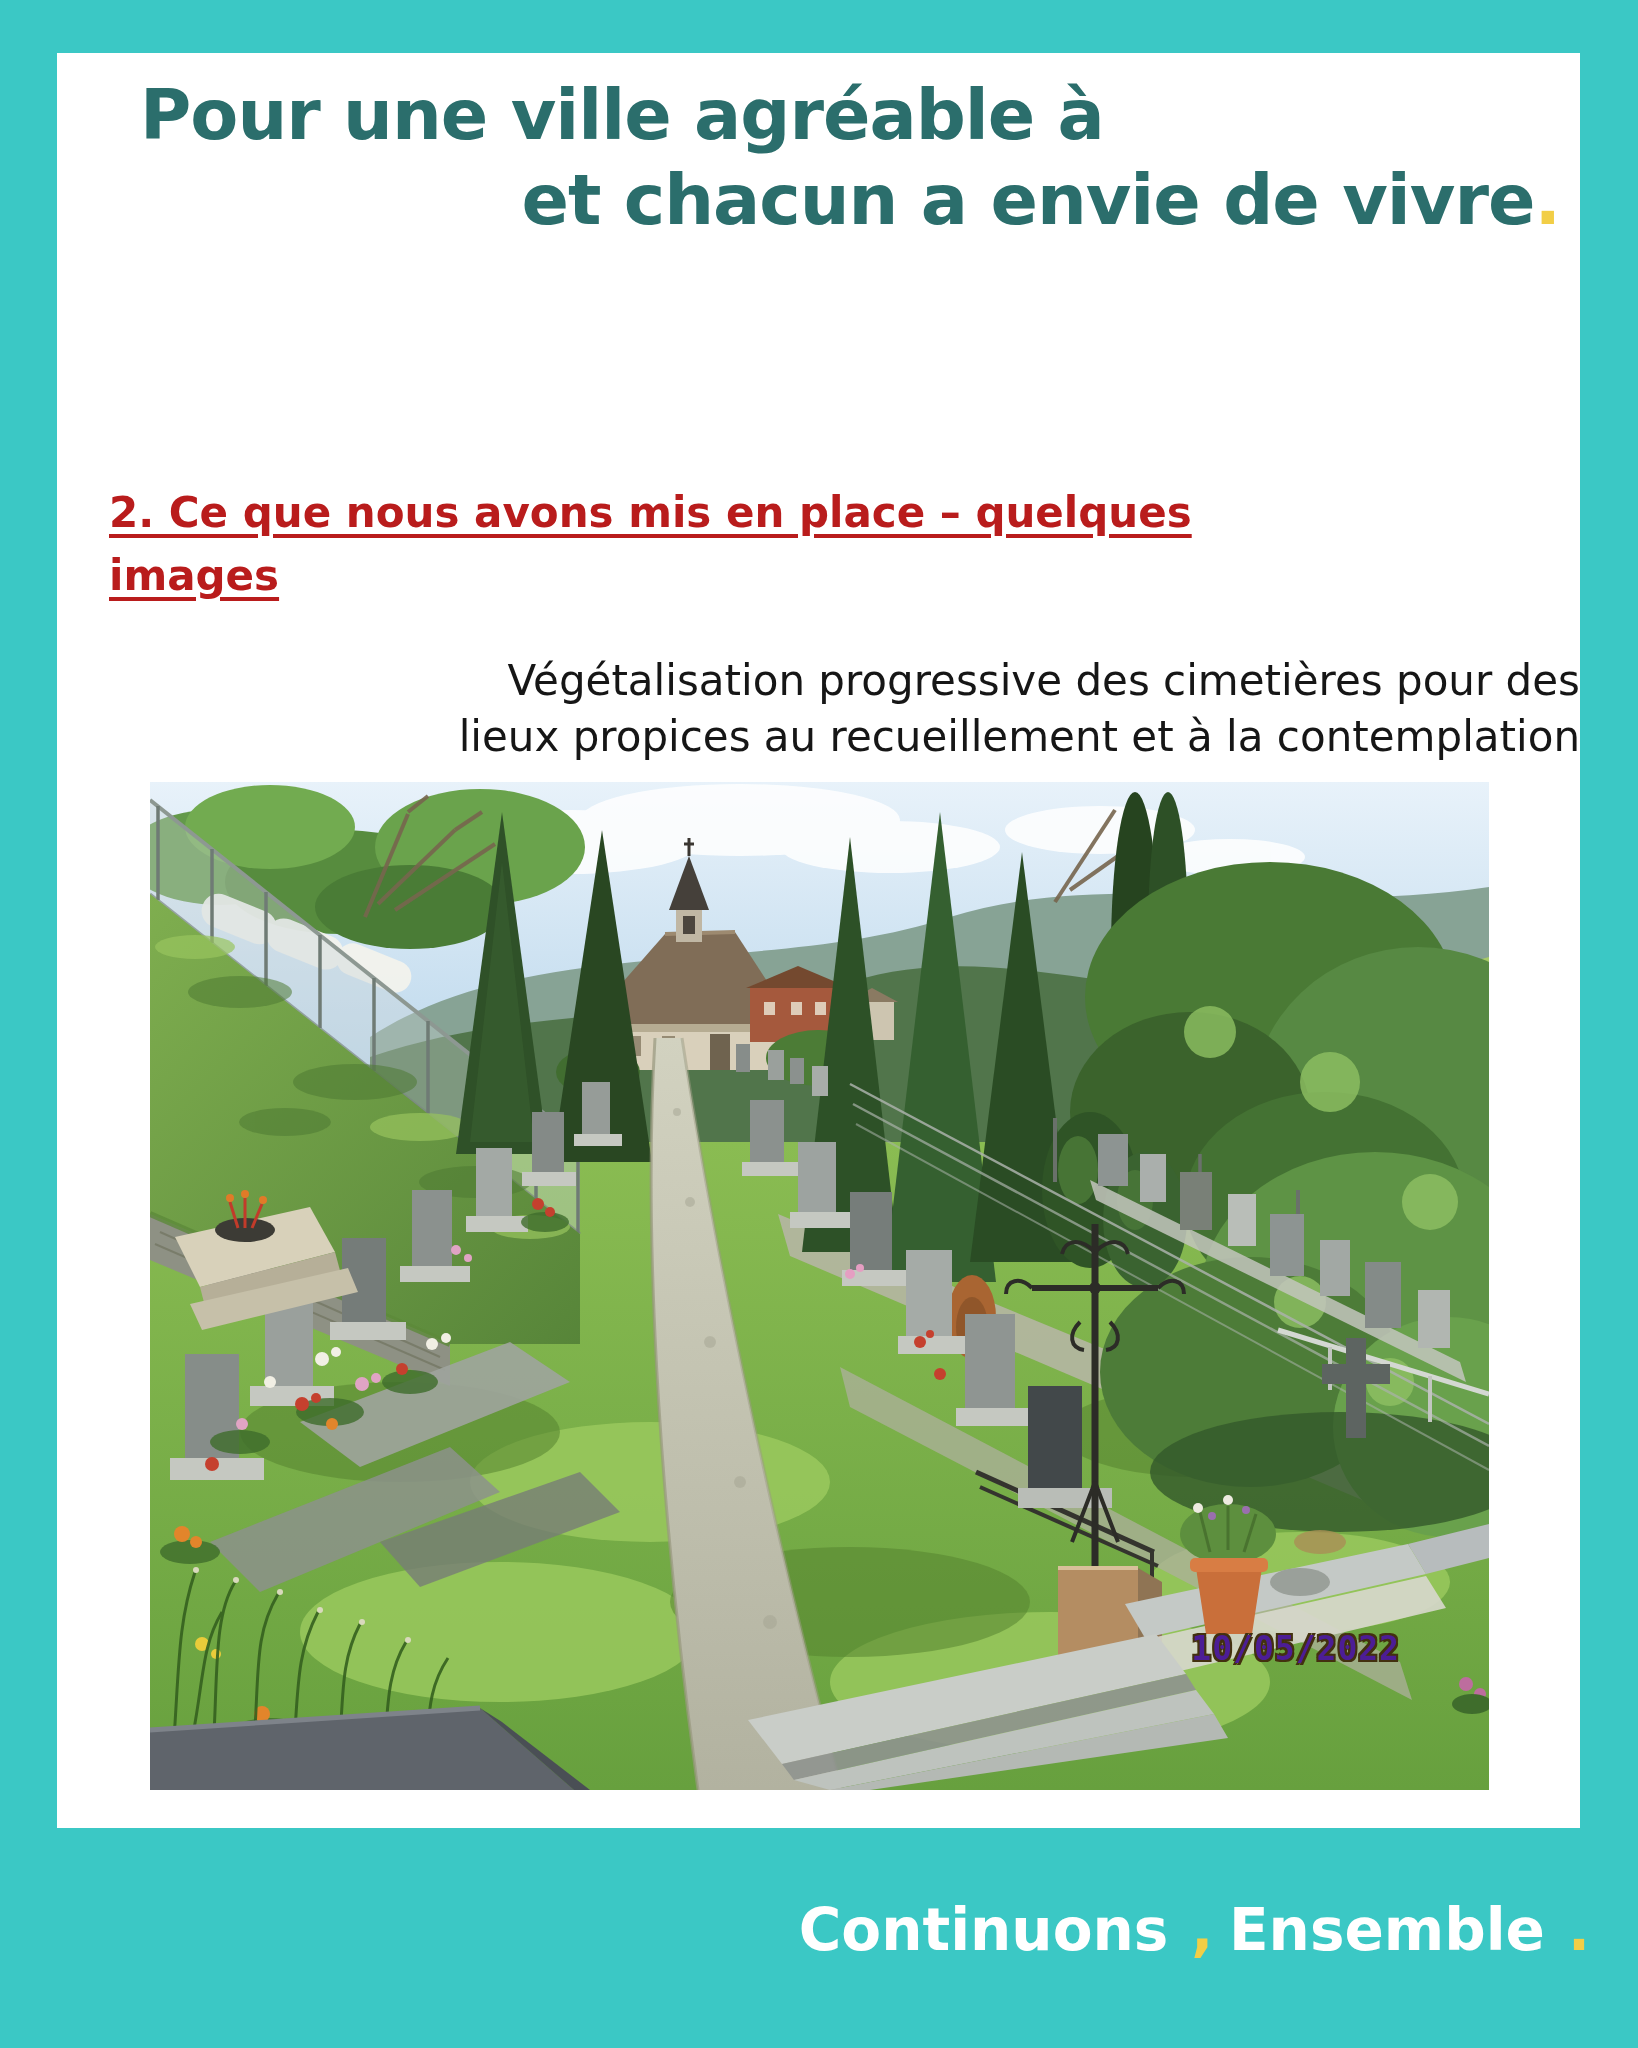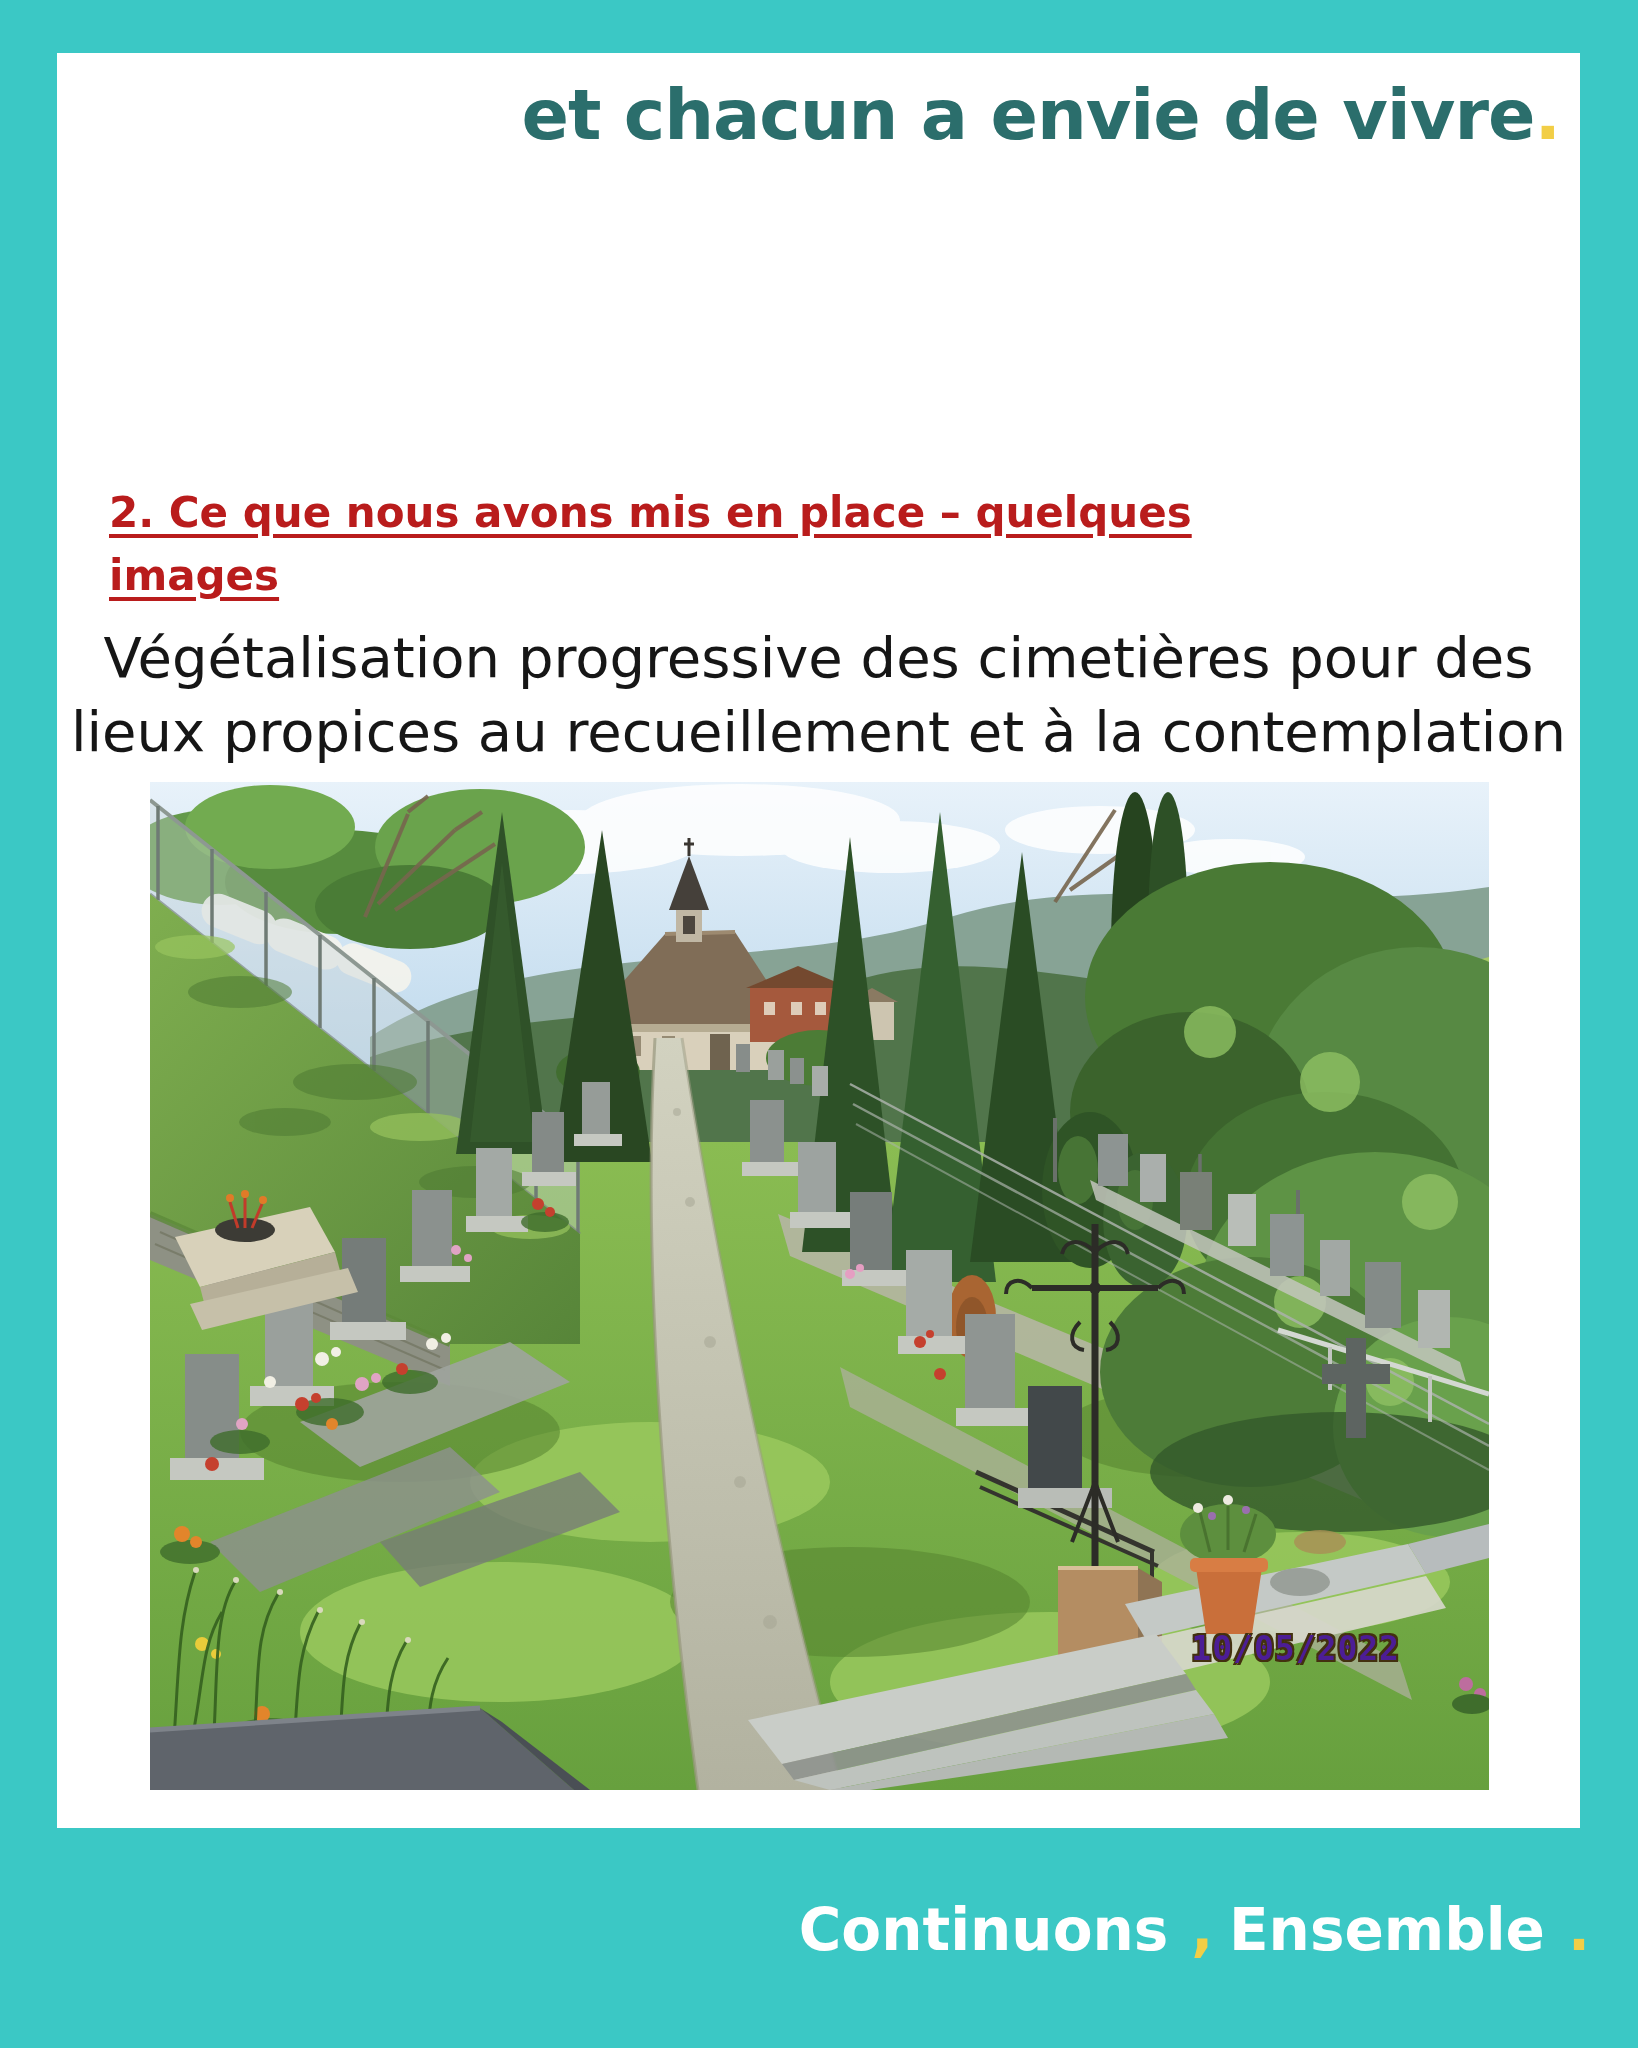--- a/index.html
+++ b/index.html
@@ -27,23 +27,23 @@
     position:absolute;left:52px;top:428px;width:1420px;
     color:#b91c1c;font-size:42px;font-weight:bold;line-height:1.5;
   }
   .subtitle .sub-line{
     display:block;width:max-content;
     text-decoration:underline;
     text-decoration-thickness:4px;
     text-underline-offset:7px;
   }
   .caption{
-    position:absolute;left:0;top:568px;width:100%;
-    text-align:center;color:#161616;
-    font-size:56px;font-weight:normal;line-height:1.33;
+    position:absolute;left:0;top:600px;width:100%;
+    text-align:right;color:#161616;
+    font-size:42px;font-weight:normal;line-height:1.33;
   }
   .caption .cap-line{display:block;}
   .photo{
     position:absolute;left:93px;top:729px;
     width:1339px;height:1008px;
     overflow:hidden;background:#9cc45e;
   }
   .photo svg{display:block;width:1339px;height:1008px;}
   .datestamp{
     position:absolute;right:89px;bottom:122px;
@@ -60,20 +60,21 @@
   .footer span{display:inline;margin-left:23px;}
   .footer .word2{margin-left:0.27em;text-align:right;}
 </style>
 </head>
 <body>
 
 <div class="poster">
   <div class="card">
 
     <h1 class="headline" style="margin:0;">
+      <span class="hl-line">Pour une ville agréable à</span>
       <span class="hl-lastline"><span>et chacun a envie de vivre</span><span class="accent">.</span></span>
     </h1>
 
     <div class="subtitle">
       <span class="sub-line">2. Ce que nous avons mis en place – quelques</span>
       <span class="sub-line">images</span>
     </div>
 
     <div class="caption">
       <span class="cap-line">Végétalisation progressive des cimetières pour des</span>

